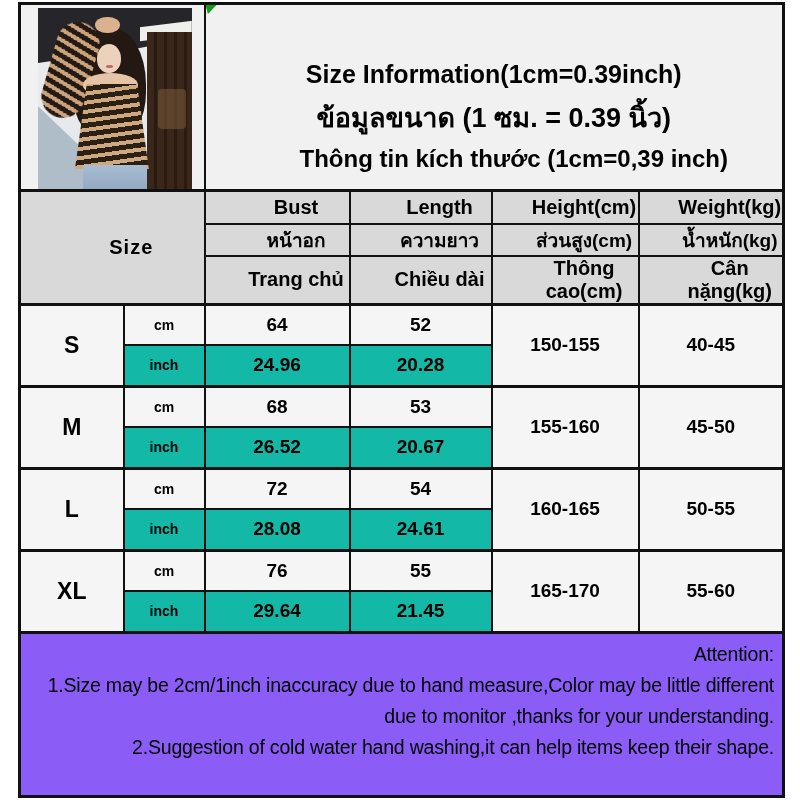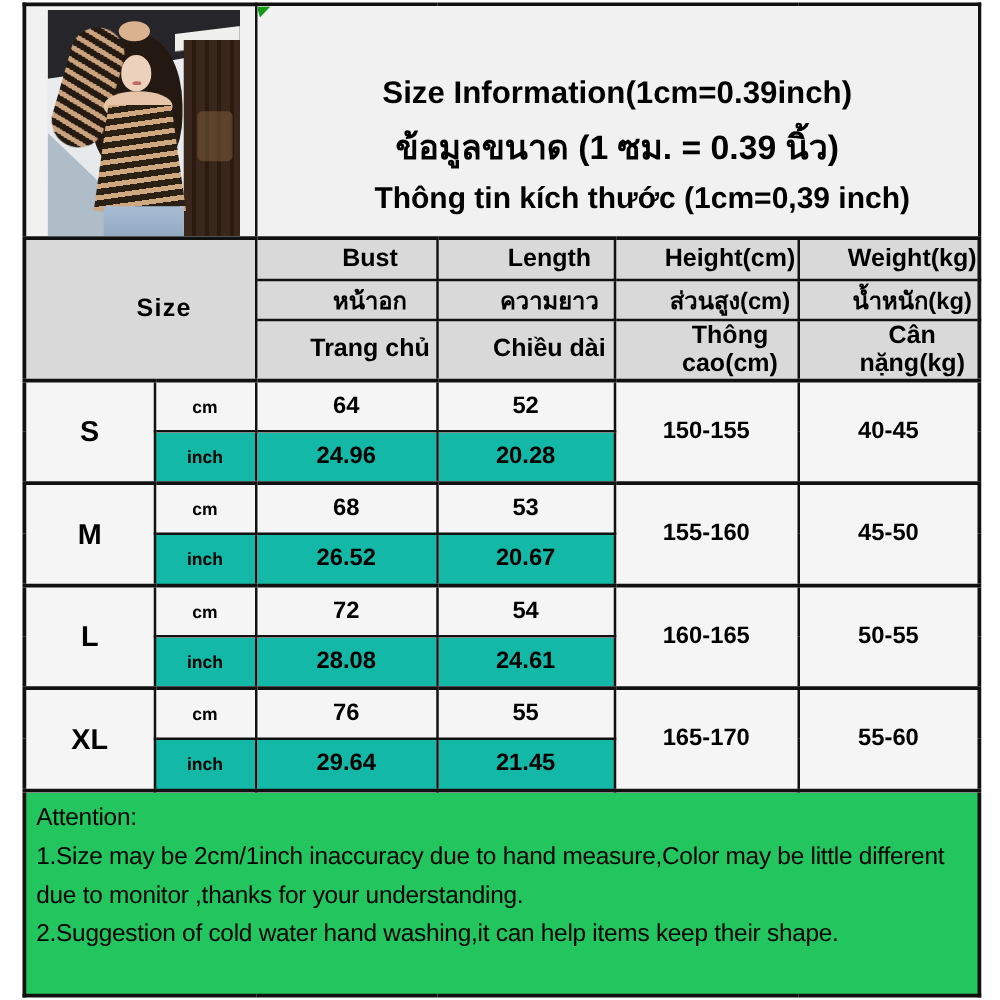--- a/index.html
+++ b/index.html
@@ -23,21 +23,21 @@
   .hdr td{background:#d9d9d9;font-weight:bold;font-size:20px;padding-left:38px;}
   .hdr .th-lang{font-size:19px;}
   .size-head{background:#d9d9d9;font-weight:bold;font-size:40px;letter-spacing:1px;}
   .size-label{background:#d9d9d9;font-weight:bold;font-size:23px;}
   .unit-cell{font-weight:bold;font-size:14px;}
   .val{font-weight:bold;font-size:19px;}
   .row-cm td{background:#f5f5f5;}
   .row-inch td{background:#14b8a6;}
   .hw-cell{background:#f5f5f5 !important;font-weight:bold;font-size:19px;}
 
-  .attention-cell{background:#22c55e;text-align:left;vertical-align:top;
+  .attention-cell{background:#8b5cf6;text-align:right;vertical-align:top;
         padding:5px 8px;font-size:19.5px;letter-spacing:-0.2px;line-height:31px;}
 
   
   .photo{position:relative;width:154px;height:181px;margin:3px 0 0 17px;overflow:hidden;
         background:linear-gradient(180deg,#eceef0 0%,#e4e7ea 100%);}
   .photo div{position:absolute;filter:blur(0.6px);}
   .ph-roof{left:0;top:0;width:100%;height:32%;background:#26262a;
         clip-path:polygon(0 0,100% 0,100% 52%,60% 72%,0 95%);}
   .ph-eave{right:0;top:9%;width:34%;height:8%;background:#efefec;transform:skewY(-7deg);}
   .ph-door{right:0;top:13%;width:29%;height:87%;

